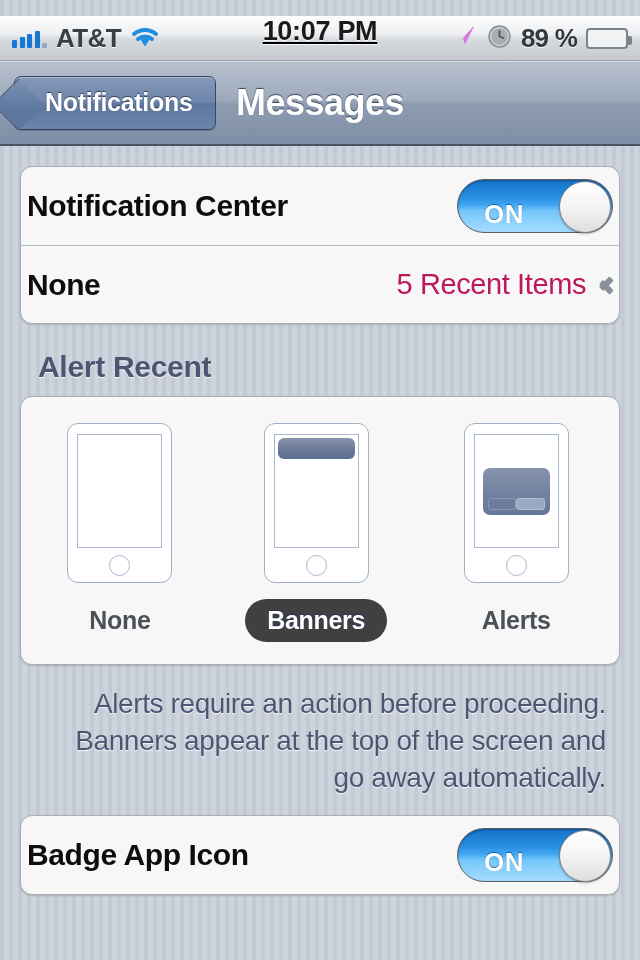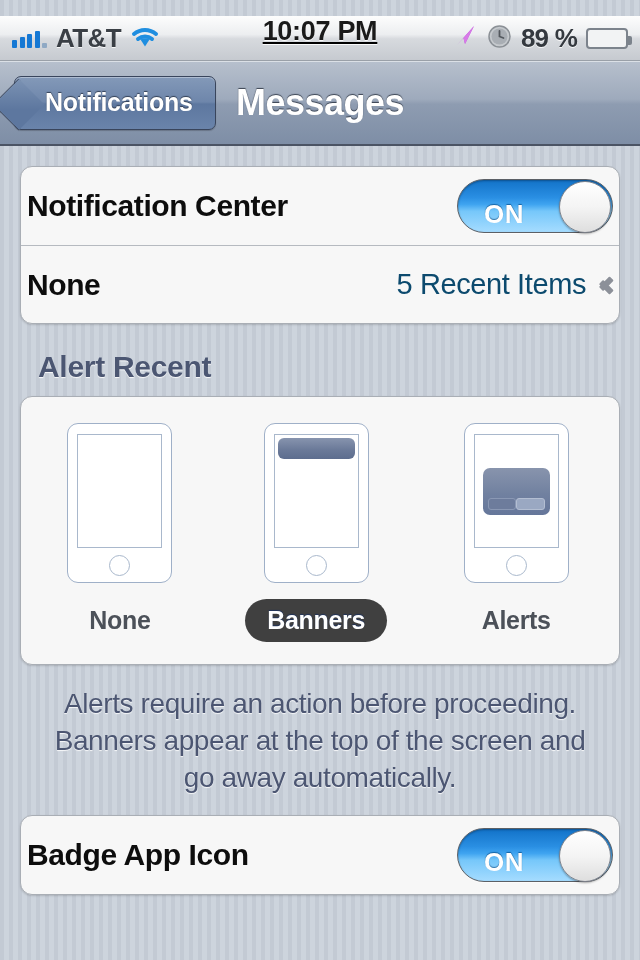--- a/index.html
+++ b/index.html
@@ -132,21 +132,21 @@
   }
   .row + .row { border-top:1px solid #b6bac0; }
   .row-label {
     font-size:30px; font-weight:bold; color:#0d0d0d;
     letter-spacing:-0.4px;
   }
   .row-right {
     margin-left:auto; display:flex; align-items:center; gap:14px;
   }
   .row-value {
-    font-size:29px; color:#0c4a6e; letter-spacing:-0.4px;
+    font-size:29px; color:#be185d; letter-spacing:-0.4px;
   }
   .chev {
     width:13px; height:22px; position:relative; display:inline-block;
   }
   .chev:before, .chev:after{
     content:""; position:absolute; left:1px; width:15px; height:6px;
     background:#8c9099; border-radius:1px;
   }
   .chev:before{ top:5px; transform:rotate(45deg); transform-origin:left center;}
   .chev:after { bottom:4px; transform:rotate(-45deg); transform-origin:left center;}
@@ -236,21 +236,21 @@
   }
   .phone-label.selected {
     background:#404040;
     color:#fff;
     border-radius:24px;
     text-shadow:0 -1px 1px rgba(0,40,120,.5);
   }
 
   
   .footer-note {
-    text-align:center;
+    text-align:right;
     font-size:28px;
     color:#4c5672;
     line-height:1.33;
     letter-spacing:-0.4px;
     text-shadow:0 1px 1px rgba(255,255,255,.85);
     padding:20px 14px 18px 14px;
   }
 </style>
 </head>
 <body>

